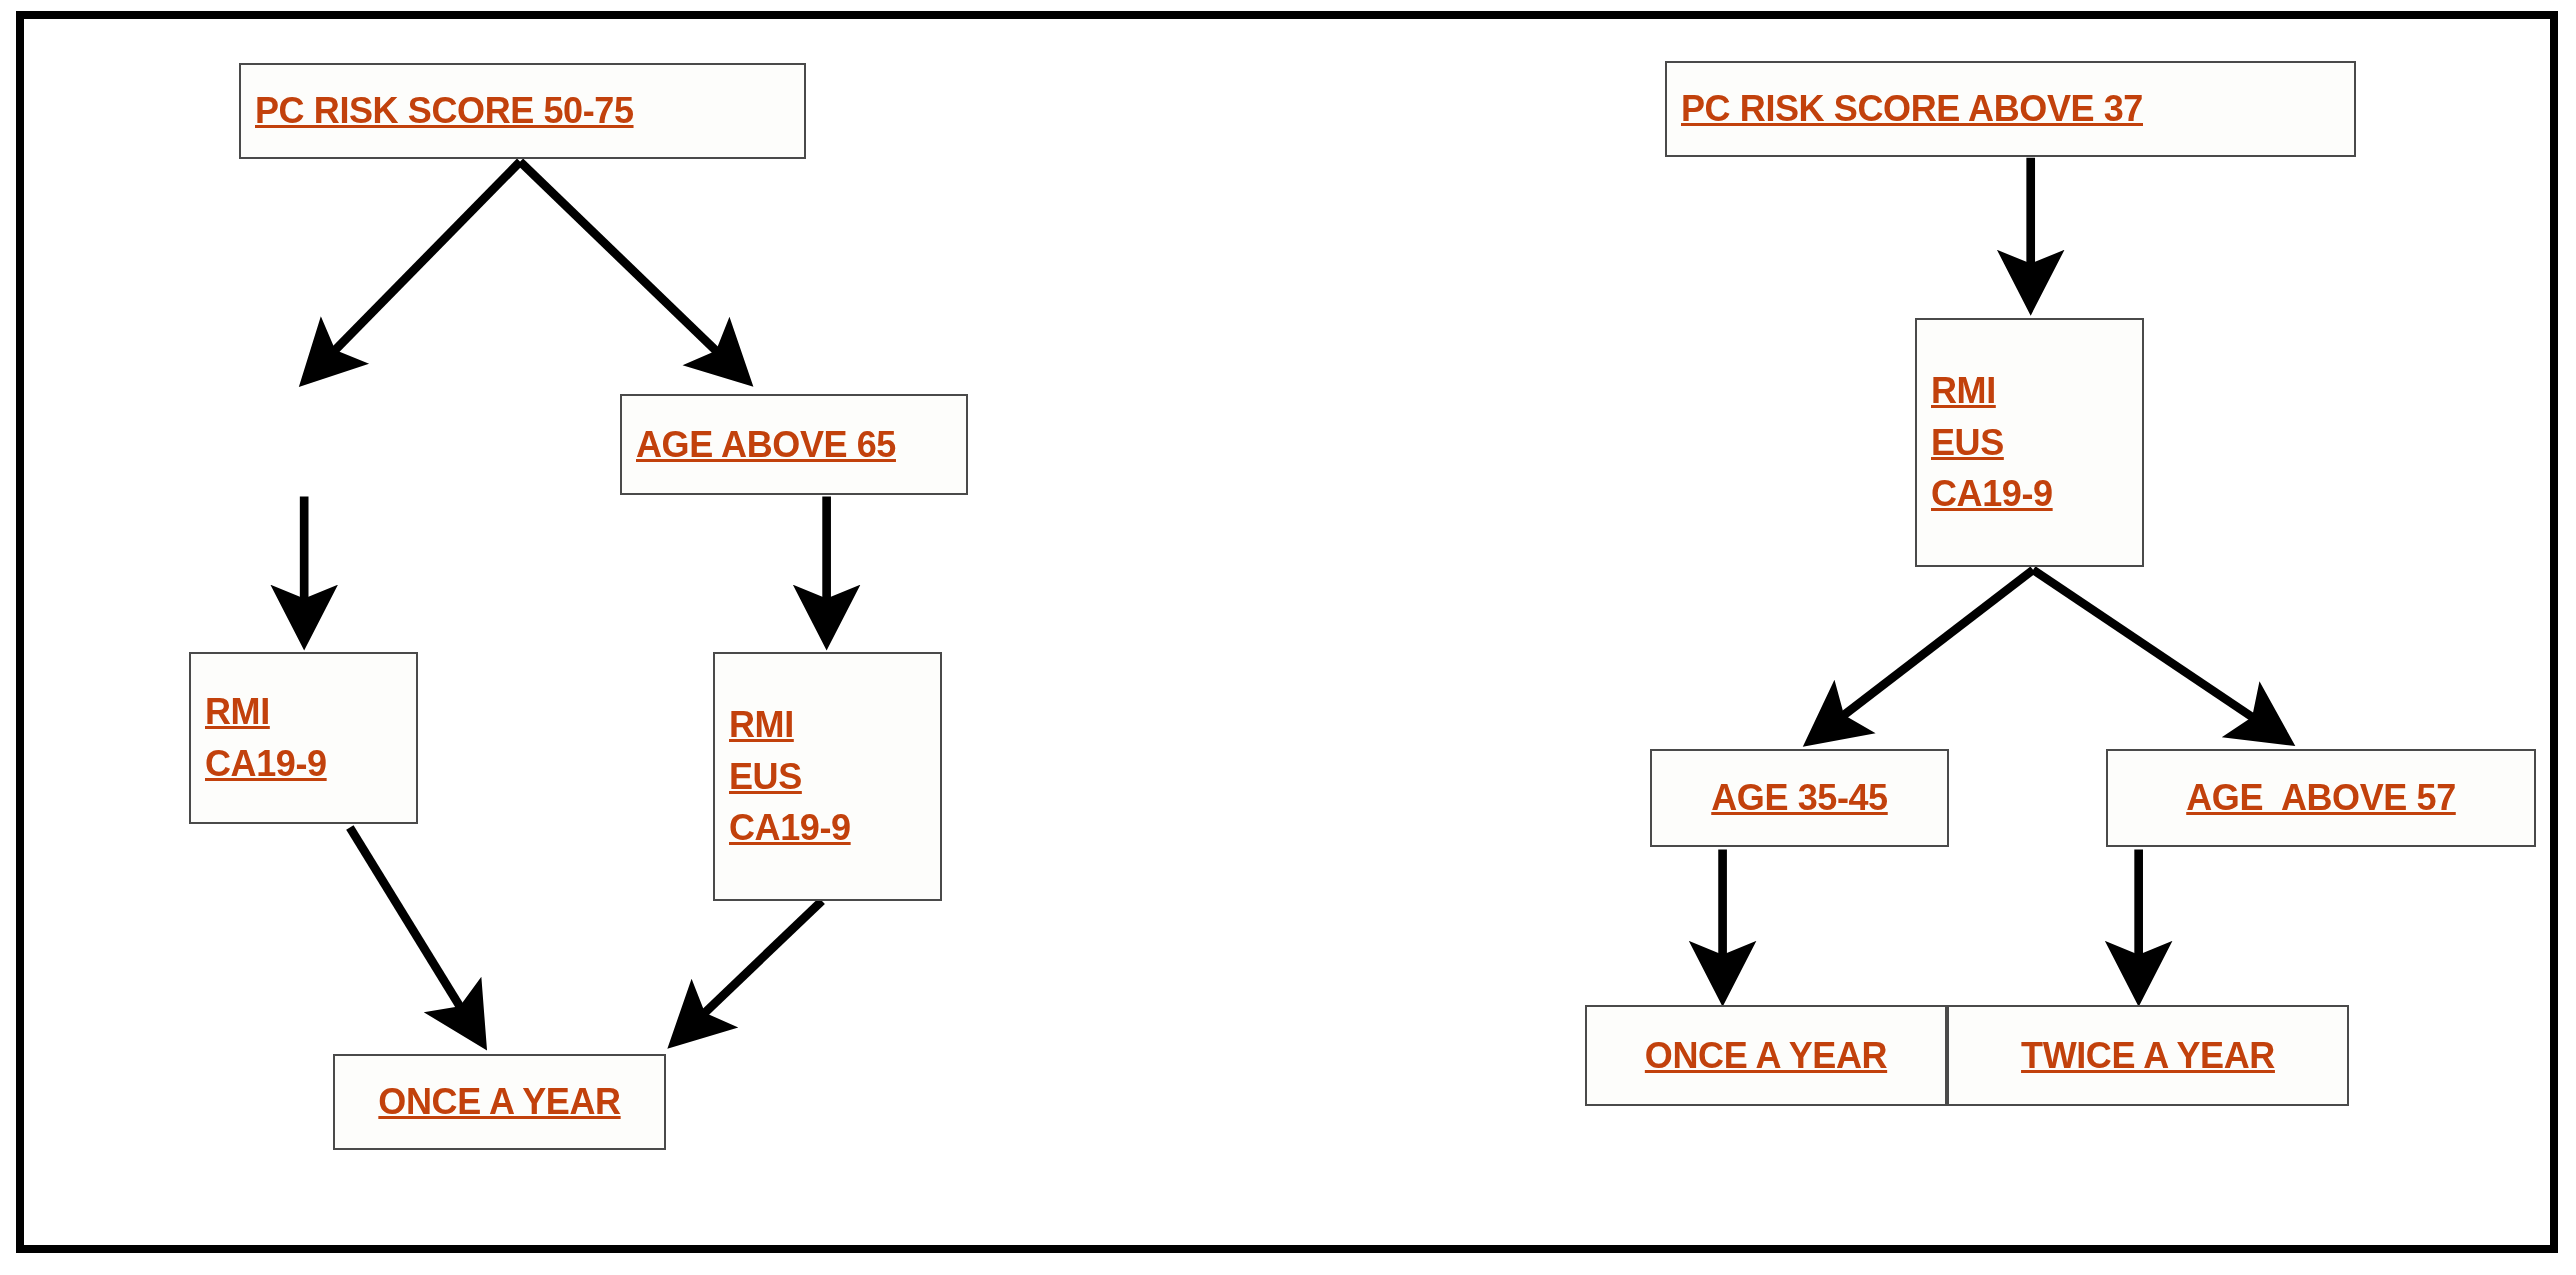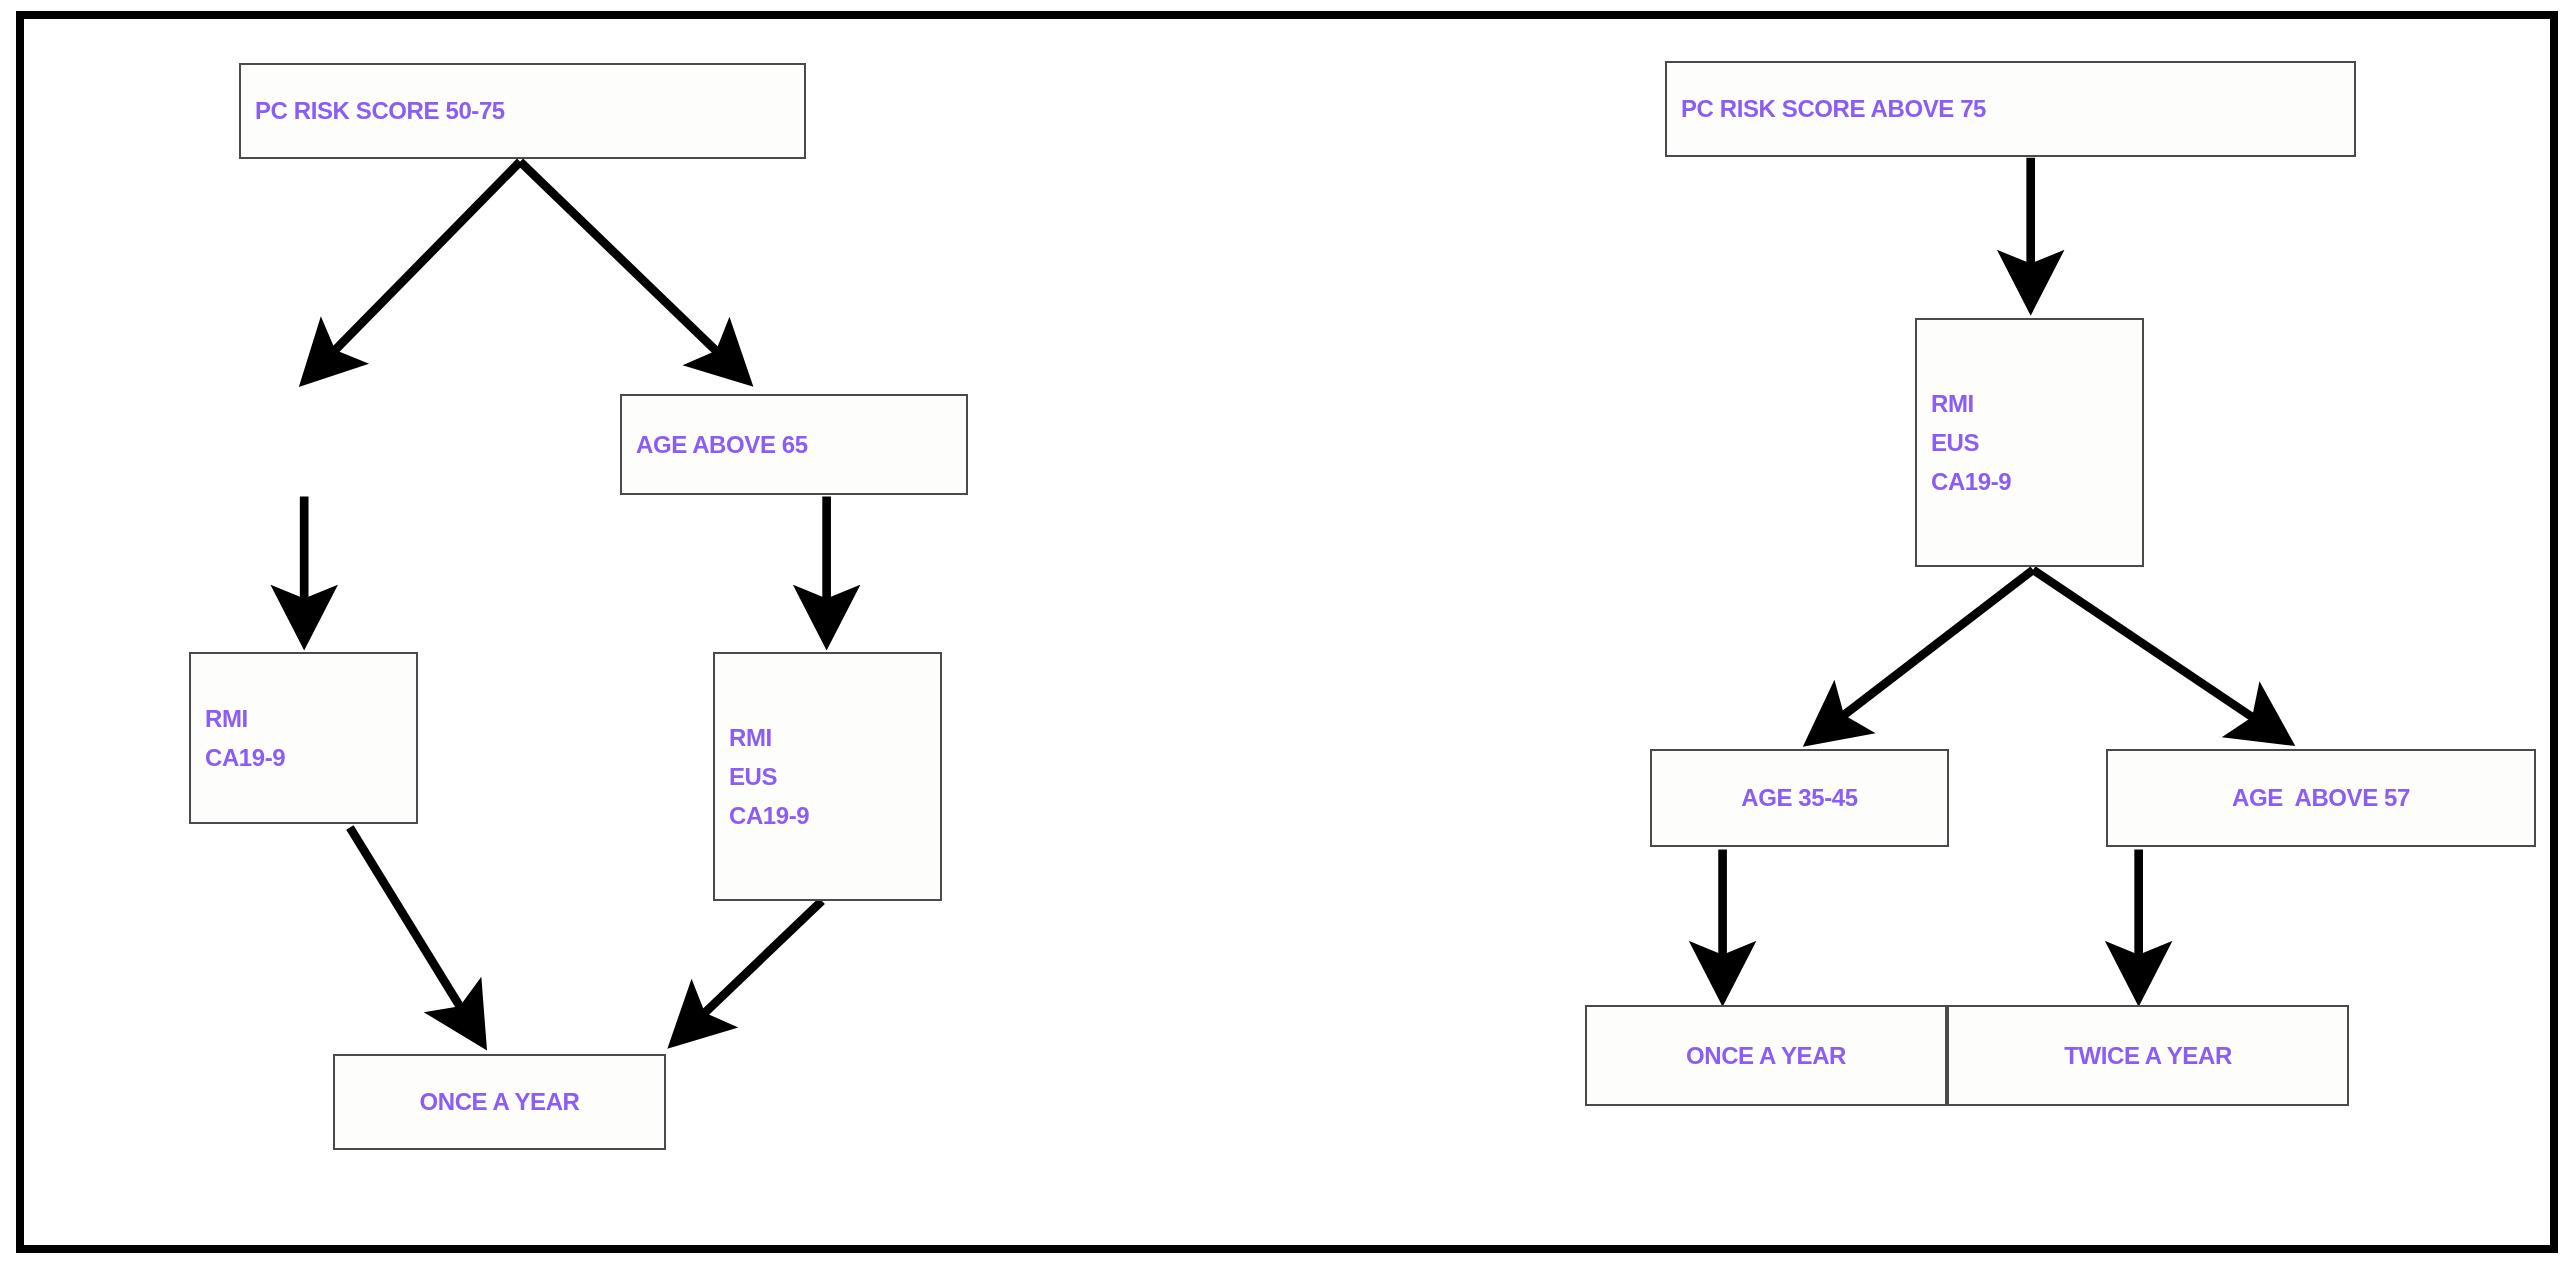--- a/index.html
+++ b/index.html
@@ -36,25 +36,26 @@
     align-items: flex-start;
     padding-left: 14px;
     z-index: 3;
   }
   .node.centered {
     align-items: center;
     padding-left: 0;
   }
   .node-line {
     font-weight: bold;
-    font-size: 24px;
+    font-size: 36px;
     line-height: 1.05;
-    color: #8b5cf6;
+    color: #c2410c;
     white-space: pre;
     letter-spacing: -0.4px;
+    text-decoration: underline;
   }
   .node.multi .node-line {
     margin: 7px 0;
   }
   svg#edges {
     position: absolute;
     left: 0;
     top: 0;
     width: 2576px;
     height: 1276px;
@@ -108,21 +109,21 @@
     <span class="node-line">RMI</span>
     <span class="node-line">EUS</span>
     <span class="node-line">CA19-9</span>
   </div>
 
   <div class="node centered" style="left:333px; top:1054px; width:333px; height:96px;">
     <span class="node-line">ONCE A YEAR</span>
   </div>
 
   <div class="node" style="left:1665px; top:61px; width:691px; height:96px;">
-    <span class="node-line">PC RISK SCORE ABOVE 75</span>
+    <span class="node-line">PC RISK SCORE ABOVE 37</span>
   </div>
 
   <div class="node multi" style="left:1915px; top:318px; width:229px; height:249px;">
     <span class="node-line">RMI</span>
     <span class="node-line">EUS</span>
     <span class="node-line">CA19-9</span>
   </div>
 
   <div class="node centered" style="left:1650px; top:749px; width:299px; height:98px;">
     <span class="node-line">AGE 35-45</span>

